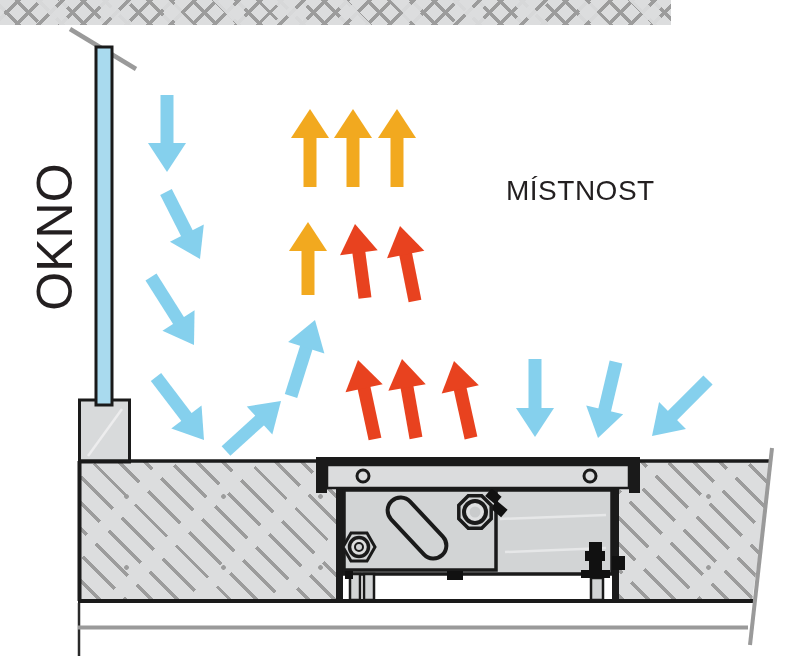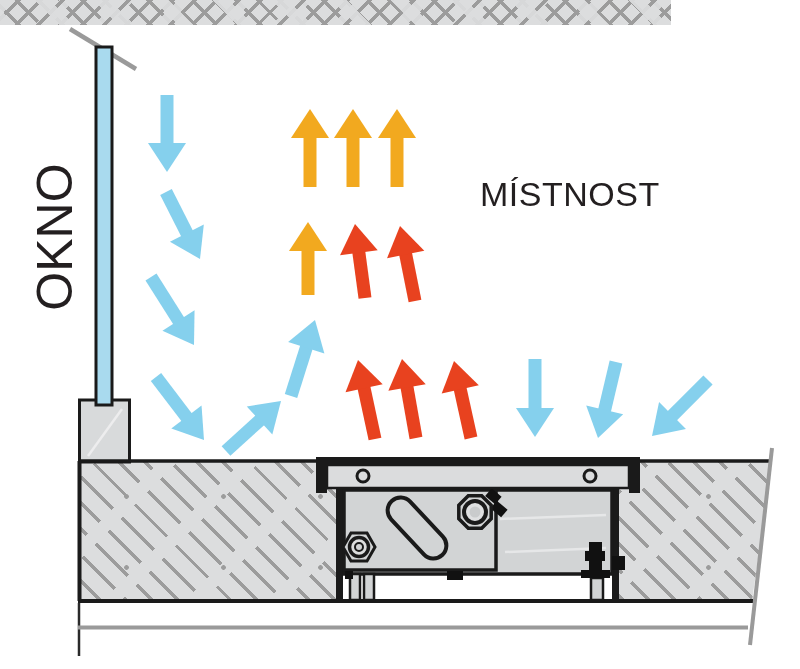--- a/index.html
+++ b/index.html
@@ -29,21 +29,21 @@
       repeating-linear-gradient(135deg, rgba(220,221,222,0.92) 0 11px, rgba(220,221,222,0) 11px 42px),
       repeating-linear-gradient(45deg, rgba(0,0,0,0) 0 12px, #9C9C9C 12px 15.5px);
   }
   #diagram-svg{position:absolute;left:0;top:0;}
   .label{position:absolute;white-space:nowrap;color:#231F20;}
   #okno-label{
     left:-26px;top:212px;width:162px;height:50px;line-height:50px;
     font-size:50px;text-align:center;transform:rotate(-90deg);
   }
   #mistnost-label{
-    left:480px;top:175px;font-size:34px;letter-spacing:0.5px;
+    left:506px;top:175px;font-size:28px;letter-spacing:0.5px;
   }
 </style>
 </head>
 <body>
 
 <div id="stage">
 
   <div id="floor-main" class="hatch"></div>
   <div id="floor-band"></div>
 

